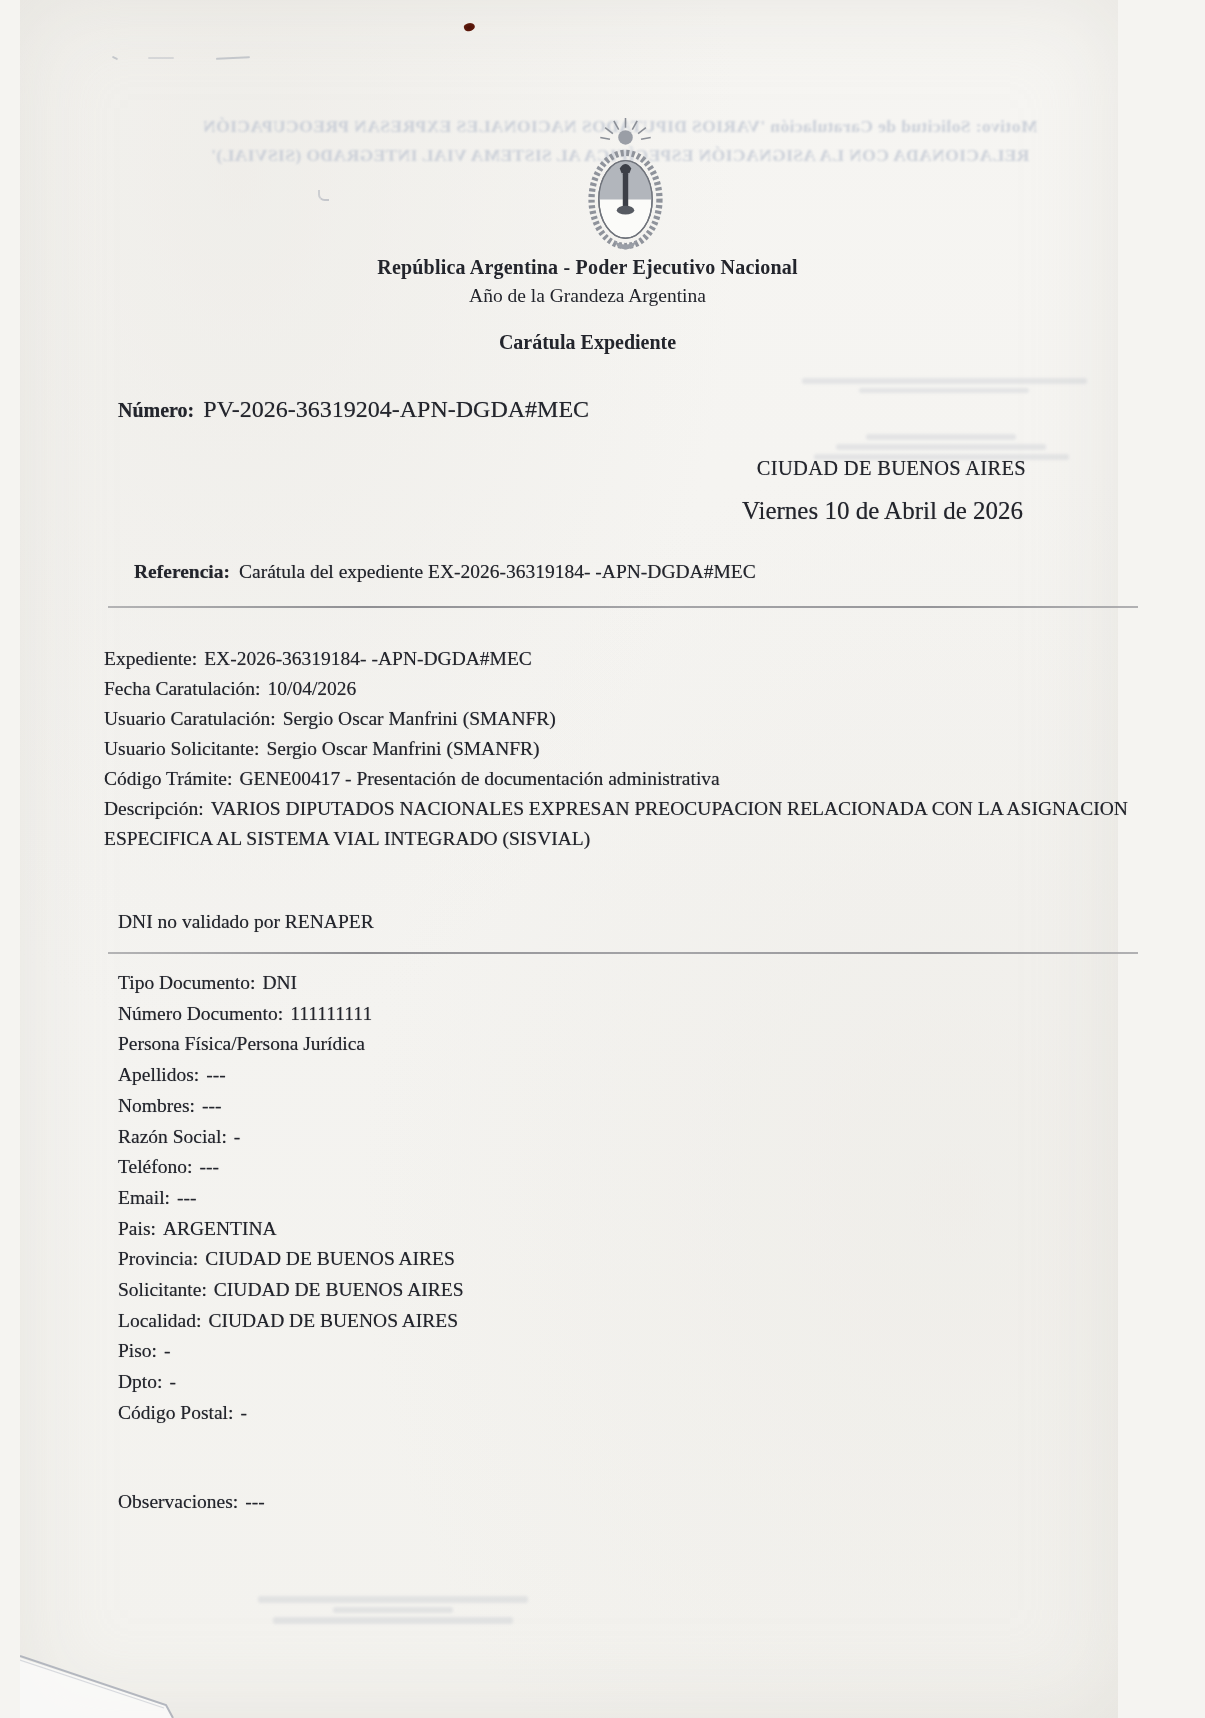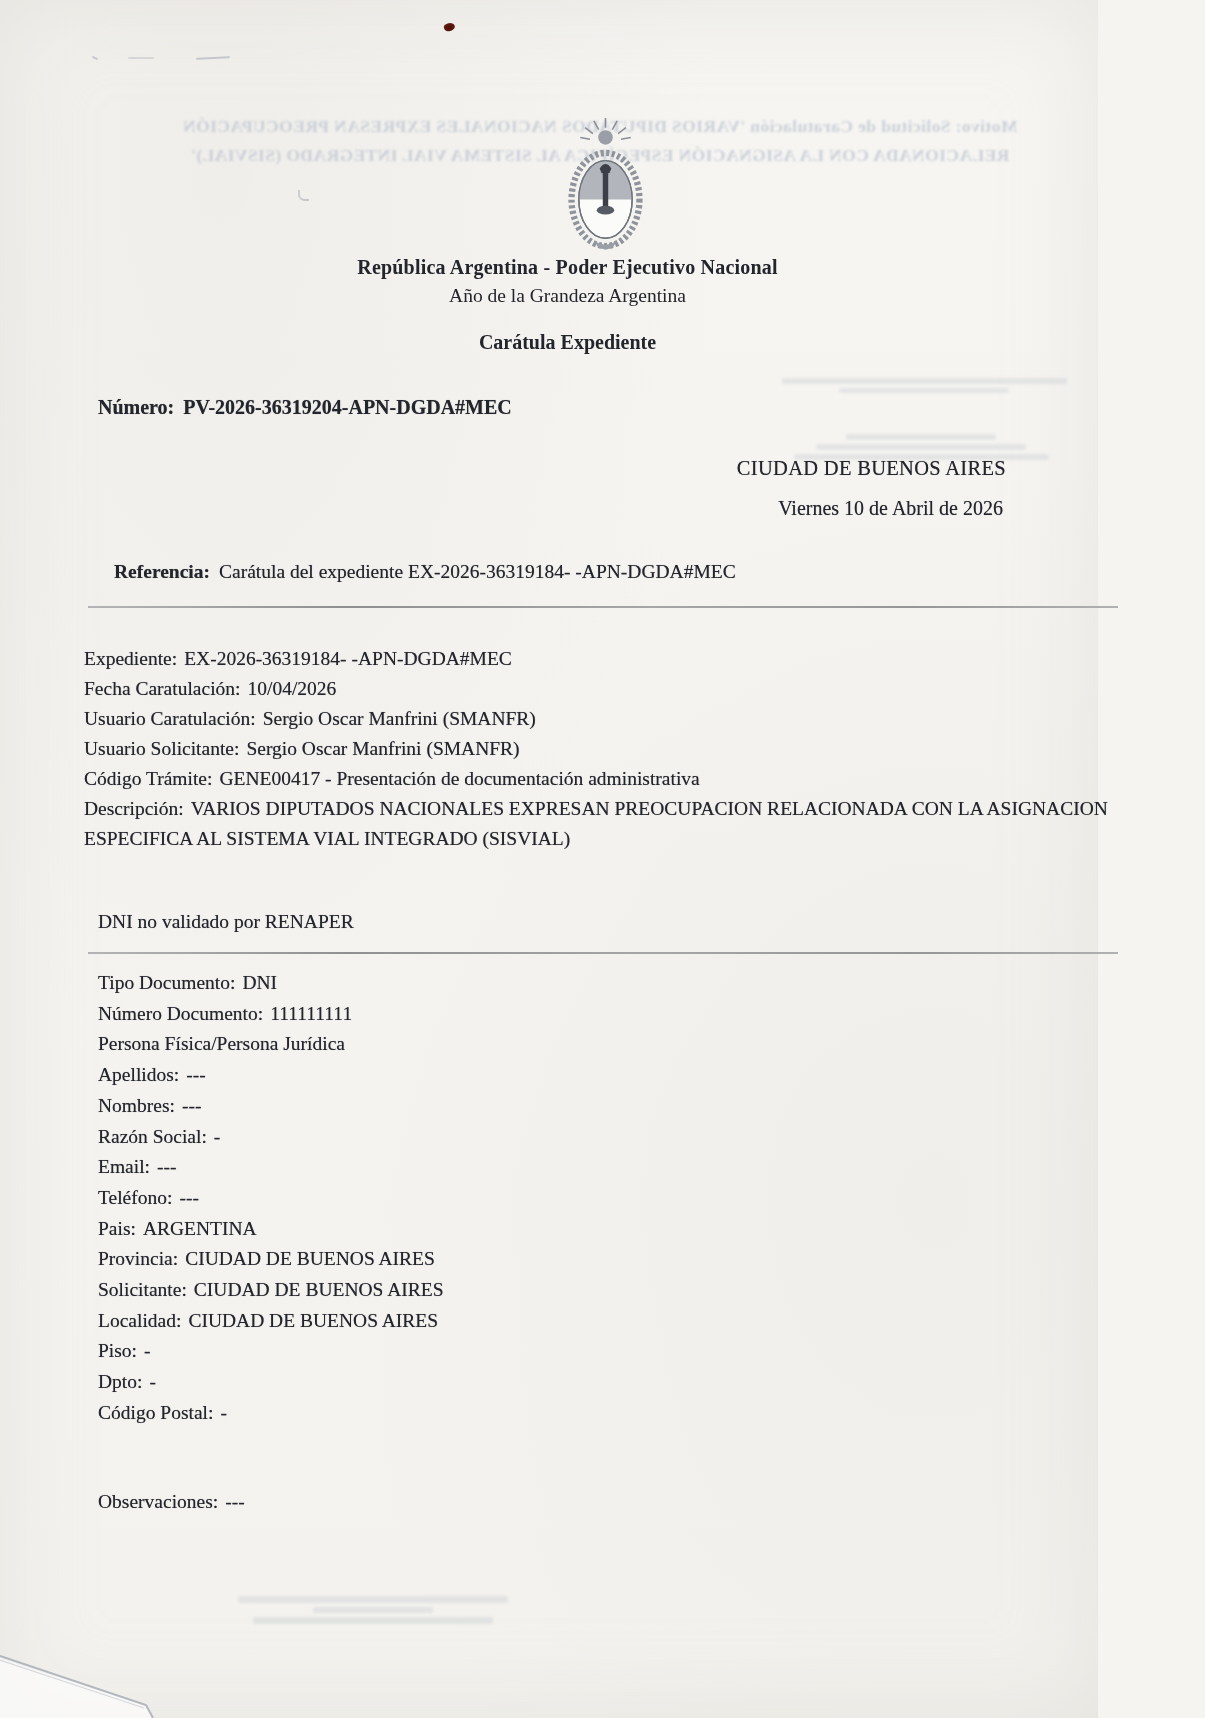--- a/index.html
+++ b/index.html
@@ -10,20 +10,21 @@
     overflow:hidden;
   }
   .page{
     position:relative;width:1098px;height:1718px;
     background:
       radial-gradient(ellipse at 20% 10%, rgba(233,231,226,.5) 0%, rgba(233,231,226,0) 40%),
       radial-gradient(ellipse at 85% 70%, rgba(236,234,229,.55) 0%, rgba(236,234,229,0) 45%),
       linear-gradient(180deg,#f6f5f2 0%,#f4f3f0 55%,#f3f2ee 100%);
     box-shadow:inset 0 0 90px rgba(205,202,195,.35);
     color:#23252c;
+    margin-left:20px;
   }
   .abs{position:absolute;}
   
   .bleed-top{
     top:112px;left:25px;width:1150px;text-align:center;
     transform:scaleX(-1);
     color:#c3c9d4;font-weight:700;font-size:17.5px;line-height:29px;
     filter:blur(1px);opacity:.85;letter-spacing:.4px;
   }
   .smudge{filter:blur(1.4px);opacity:.55;}
@@ -32,21 +33,21 @@
   .center-wrap{left:-35px;top:0;width:1205px;text-align:center;}
   .org-line{display:block;margin-top:256px;font-size:20px;font-weight:700;letter-spacing:.2px;}
   .slogan-line{display:block;margin-top:6px;font-size:19.5px;}
   .doc-title{display:block;margin-top:24px;font-size:20px;font-weight:700;}
   
   .lblb{font-weight:700;margin-right:9px;}
   .lbl{margin-right:7px;}
   .doc-text{font-size:19.5px;text-shadow:0 0 .7px rgba(42,44,52,.55);}
   .numero-row{top:396px;left:98px;}
   .city-line{top:457px;right:92px;font-size:20.5px;letter-spacing:.3px;}
-  .date-line{top:497px;right:95px;font-size:20px;}
+  .date-line{top:497px;right:95px;font-size:25px;}
   .ref-row{top:561px;left:114px;width:1060px;}
   .rule{height:1.6px;background:linear-gradient(90deg,#a9a9ab,#7e7e83 25%,#98989c 55%,#85858a 80%,#a5a5a8);opacity:.85;}
   .rule1{top:606px;left:88px;width:1030px;}
   .rule2{top:952px;left:88px;width:1030px;}
   .section1{top:644px;left:84px;width:1047px;line-height:30px;}
   .dni-notice{top:911px;left:98px;}
   .section2{top:968px;left:98px;width:1040px;line-height:30.7px;}
   .obs-row{top:1491px;left:98px;}
   
   .pencil-marks{top:48px;left:92px;width:180px;opacity:.5;filter:blur(.4px);}
@@ -100,21 +101,21 @@
     <path d="M38,130 q12,9 24,0 l-4,7 q-8,5 -16,0 Z" fill="#9a9ea6"></path>
   </svg>
 
   <div class="abs center-wrap">
     <span class="org-line">República Argentina - Poder Ejecutivo Nacional</span>
     <span class="slogan-line">Año de la Grandeza Argentina</span>
     <span class="doc-title">Carátula Expediente</span>
   </div>
 
   <div class="abs doc-text numero-row">
-    <span class="lblb" style="font-size:20px;">Número:</span><span style="font-size:20px;font-weight:bold;">PV-2026-36319204-APN-DGDA#MEC</span>
+    <span class="lblb" style="font-size:20px;">Número:</span><span style="font-size:24px;">PV-2026-36319204-APN-DGDA#MEC</span>
   </div>
 
   <div class="abs smudge" style="top:374px;left:778px;width:292px;">
     <span style="height:6px;width:285px;"></span>
     <span style="height:5px;width:170px;"></span>
   </div>
   <div class="abs smudge" style="top:430px;left:790px;width:262px;">
     <span style="height:6px;width:150px;"></span>
     <span style="height:6px;width:210px;"></span>
     <span style="height:6px;width:255px;"></span>
@@ -142,22 +143,22 @@
 
   <div class="abs rule rule2"></div>
 
   <div class="abs doc-text section2">
     <div><span class="lbl">Tipo Documento:</span><span>DNI</span></div>
     <div><span class="lbl">Número Documento:</span><span>111111111</span></div>
     <div><span class="lbl">Persona Física/Persona Jurídica</span><span></span></div>
     <div><span class="lbl">Apellidos:</span><span>---</span></div>
     <div><span class="lbl">Nombres:</span><span>---</span></div>
     <div><span class="lbl">Razón Social:</span><span>-</span></div>
+    <div><span class="lbl">Teléfono:</span><span>---</span></div>
     <div><span class="lbl">Email:</span><span>---</span></div>
-    <div><span class="lbl">Teléfono:</span><span>---</span></div>
     <div><span class="lbl">Pais:</span><span>ARGENTINA</span></div>
     <div><span class="lbl">Provincia:</span><span>CIUDAD DE BUENOS AIRES</span></div>
     <div><span class="lbl">Solicitante:</span><span>CIUDAD DE BUENOS AIRES</span></div>
     <div><span class="lbl">Localidad:</span><span>CIUDAD DE BUENOS AIRES</span></div>
     <div><span class="lbl">Piso:</span><span>-</span></div>
     <div><span class="lbl">Dpto:</span><span>-</span></div>
     <div><span class="lbl">Código Postal:</span><span>-</span></div>
   </div>
 
   <div class="abs doc-text obs-row">

